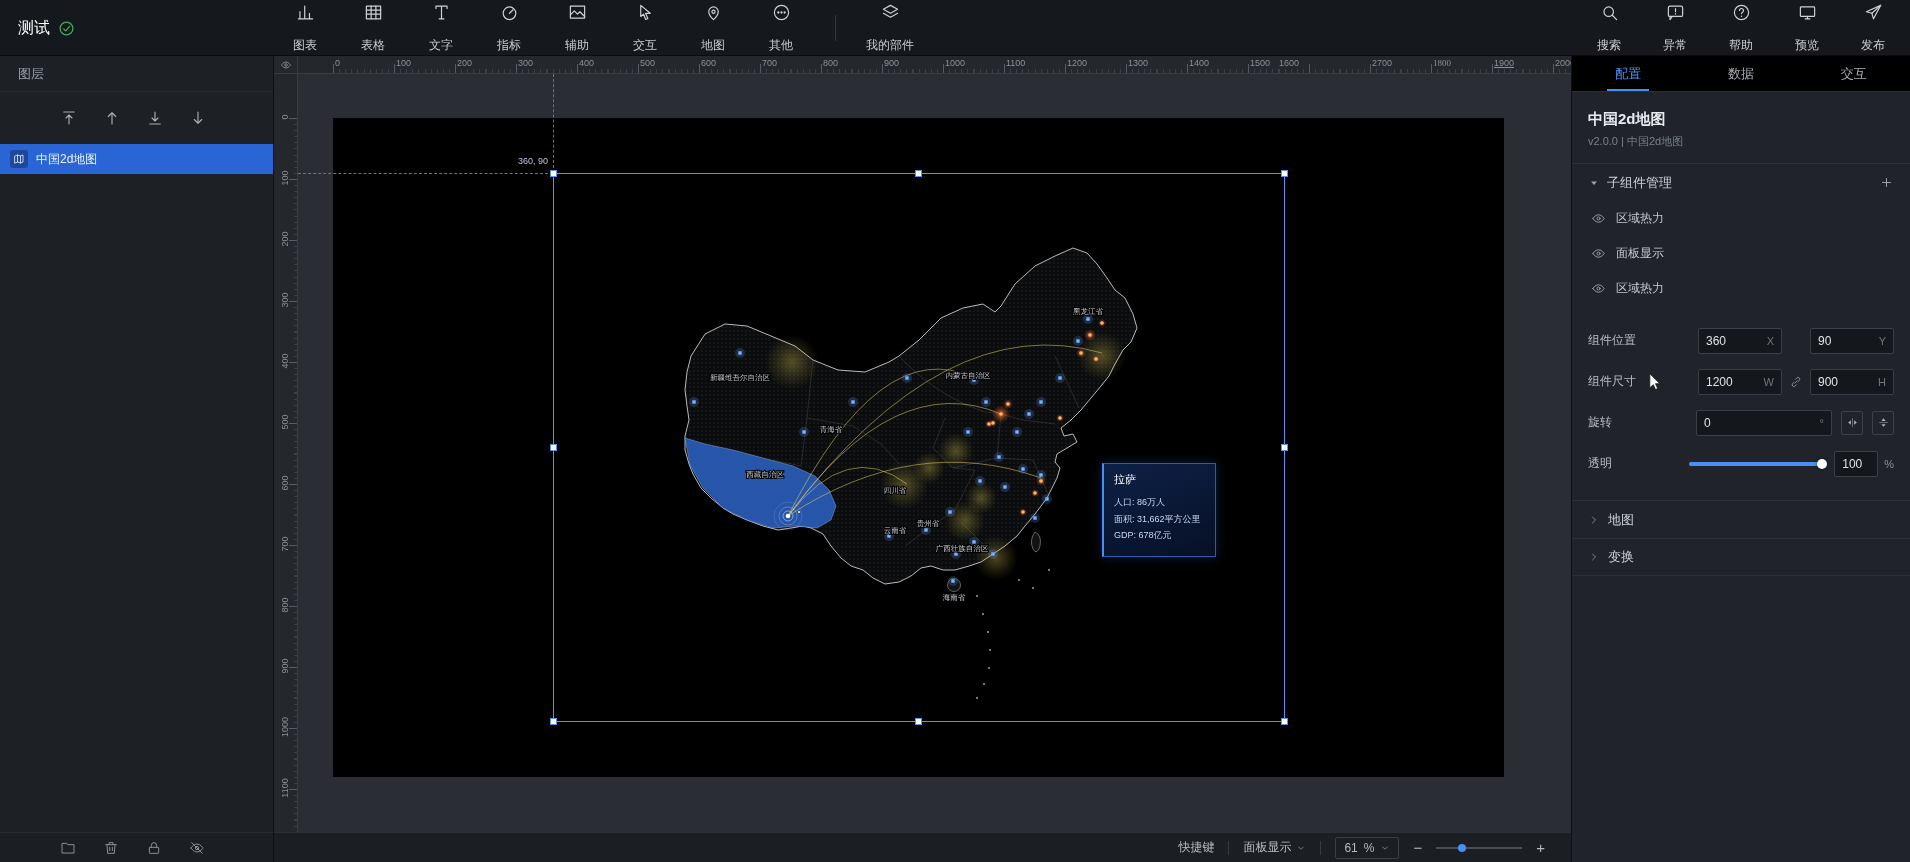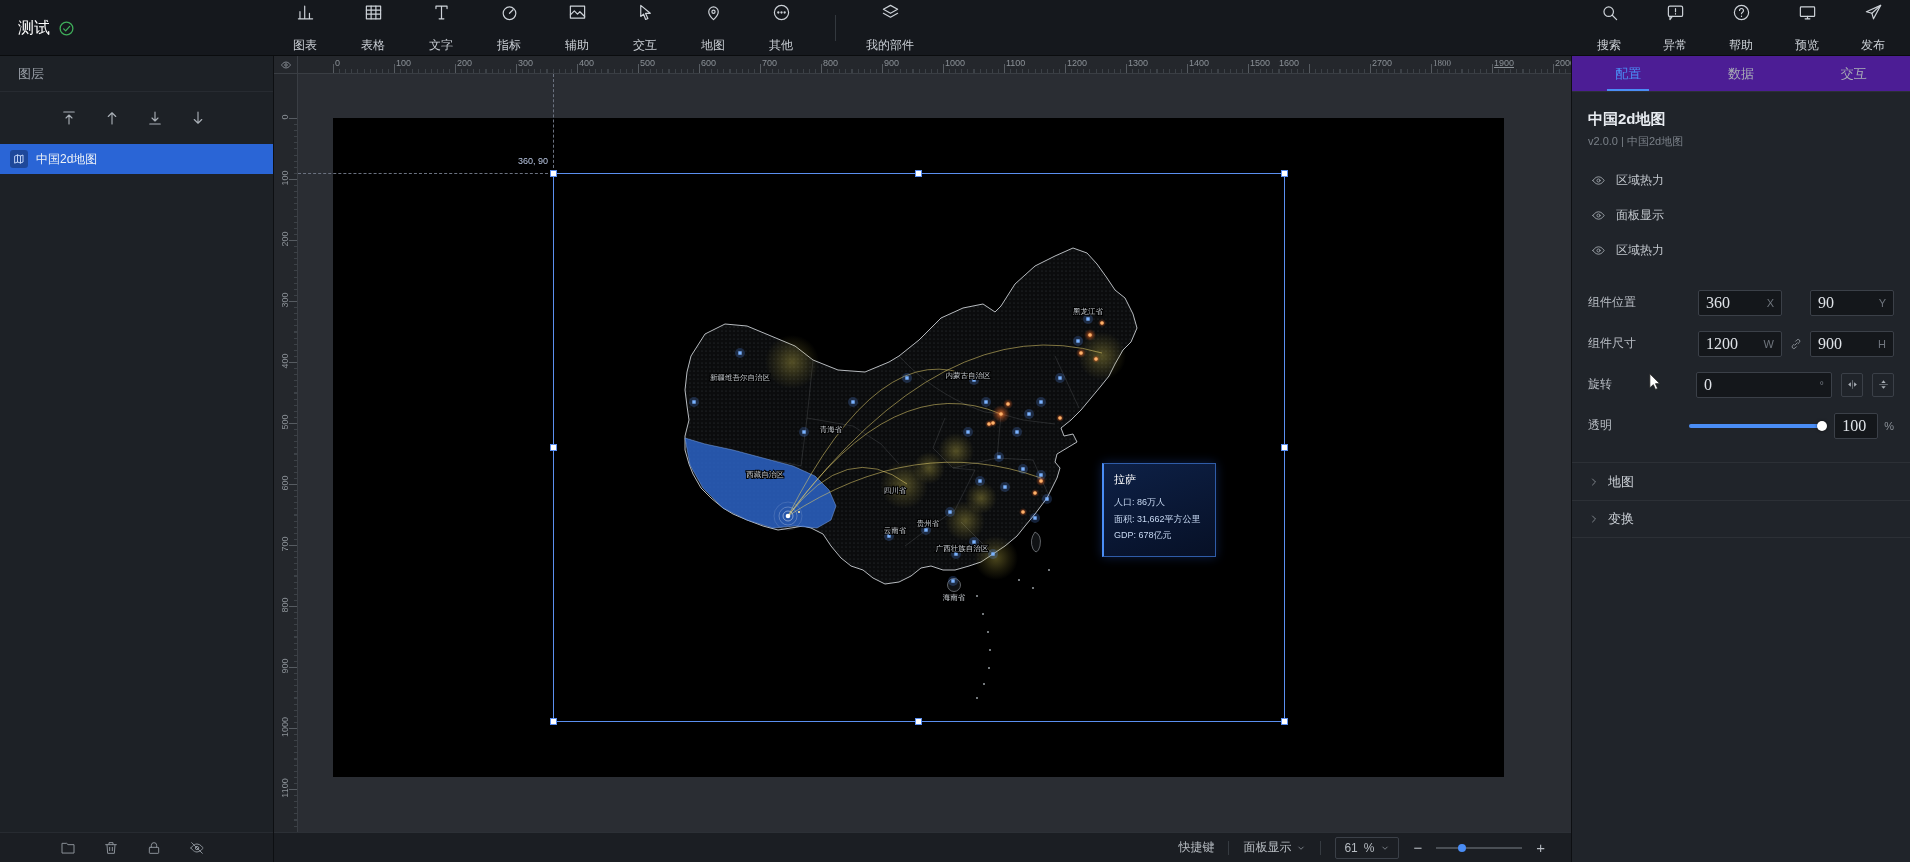--- a/index.html
+++ b/index.html
@@ -68,39 +68,39 @@
   .bb-item{cursor:pointer;display:flex;align-items:center;gap:5px}
   .bb-item svg{width:10px;height:10px;color:#8a9097}
   .zoom-box{display:flex;align-items:center;gap:6px;border:1px solid #3b4048;height:22px;padding:0 8px;border-radius:2px;cursor:pointer}
   .zoom-box svg{width:10px;height:10px;color:#8a9097}
   .zs-minus,.zs-plus{font-size:15px;color:#b7bcc2;cursor:pointer;line-height:1}
   .zs-track{position:relative;width:86px;height:2px;background:#4a4f55;cursor:pointer}
   .zs-dot{position:absolute;left:25%;top:-3px;width:8px;height:8px;border-radius:50%;background:#4a8df5}
 
   
   .rpanel{position:absolute;left:1571px;top:56px;width:339px;height:806px;background:#20242a;border-left:1px solid #0d0f12}
-  .rtabs{height:36px;display:flex;background:#4c1d95;border-bottom:1px solid #2c3036}
+  .rtabs{height:36px;display:flex;background:#000000;border-bottom:1px solid #2c3036}
   .rtab{flex:1;display:flex;align-items:center;justify-content:center;font-size:13px;color:#a9afb6;position:relative;cursor:pointer}
   .rtab.active{color:#4a8df5}
   .rtab.active::after{content:"";position:absolute;bottom:0;left:50%;transform:translateX(-50%);width:42px;height:2px;background:#4a8df5}
   .rtitle{padding:18px 16px 5px;font-size:15px;font-weight:bold;color:#e8ecf1}
   .rversion{padding:0 16px 14px;font-size:11px;color:#7a8088}
   .section-head{height:38px;display:flex;align-items:center;gap:7px;padding:0 16px;font-size:13px;color:#ccd1d7;border-top:1px solid #2c3036;cursor:pointer}
   .section-head svg{width:12px;height:12px;color:#9ba1a8}
   .section-head .plus{margin-left:auto;color:#aab0b7;display:inline-flex;cursor:pointer}
   .section-head .plus svg{width:15px;height:15px}
   .sub-item{height:35px;display:flex;align-items:center;gap:10px;padding:0 16px 0 19px;font-size:12px;color:#c2c7cd;cursor:pointer}
   .sub-item .eye{display:inline-flex;color:#9ba1a8;cursor:pointer}
   .sub-item .eye svg{width:15px;height:15px}
   .props{padding:14px 0 16px}
   .prop-row{height:41px;display:flex;align-items:center;padding:0 16px;font-size:12px;color:#b9bec5}
   .prop-label{width:60px;flex:none}
   .prop-ctrl{margin-left:auto;display:flex;align-items:center}
   .pinput{display:flex;align-items:center;height:26px;background:#14171b;border:1px solid #3b4048;border-radius:2px;padding:0 7px;color:#dfe3e8}
-  .pinput input{width:100%;min-width:0;background:none;border:none;outline:none;color:#dfe3e8;font-size:16px;font-family:Liberation Serif, serif}
+  .pinput input{width:100%;min-width:0;background:none;border:none;outline:none;color:#dfe3e8;font-size:12px;font-family:Liberation Sans, sans-serif}
   .suffix{color:#6f757d;font-size:11px;margin-left:4px;flex:none}
   .w84{width:84px}.w136{width:136px}.w44{width:44px}
   .gap28{width:28px;display:flex;align-items:center;justify-content:center;color:#8a9097}
   .gap28 svg{width:14px;height:14px}
   .flipbtn{width:22px;height:24px;border:1px solid #3b4048;border-radius:2px;display:flex;align-items:center;justify-content:center;color:#aab0b7;cursor:pointer}
   .flipbtn svg{width:13px;height:13px}
   .flipbtn + .flipbtn{margin-left:9px}
   .rot-gap{width:9px}
   .slider{position:relative;width:136px;height:4px;background:#3b4048;border-radius:2px;cursor:pointer}
   .slider-fill{position:absolute;left:0;top:0;bottom:0;width:100%;background:#4a8df5;border-radius:2px}
@@ -542,20 +542,31 @@
       <div class="rtab">
           <span>数据</span>
         </div>
       <div class="rtab">
           <span>交互</span>
         </div>
     </div>
     <div class="rtitle">中国2d地图</div>
     <div class="rversion">v2.0.0 | 中国2d地图</div>
 
+    <div class="section-head">
+      <svg viewBox="0 0 24 24" fill="currentColor">
+          <path d="M6 9h12l-6 7z"></path>
+        </svg>
+      <span>子组件管理</span>
+      <span class="plus">
+        <svg viewBox="0 0 24 24" fill="none" stroke="currentColor" stroke-width="1.6">
+            <path d="M12 5v14M5 12h14"></path>
+          </svg>
+      </span>
+    </div>
     <div>
         <div class="sub-item">
           <span class="eye">
             <svg viewBox="0 0 24 24" fill="none" stroke="currentColor" stroke-width="1.5" stroke-linecap="round" stroke-linejoin="round">
               <path d="M3 12s3.5-6 9-6 9 6 9 6-3.5 6-9 6-9-6-9-6z"></path>
               <circle cx="12" cy="12" r="2.5"></circle>
             </svg>
           </span>
           <span>区域热力</span>
         </div>

